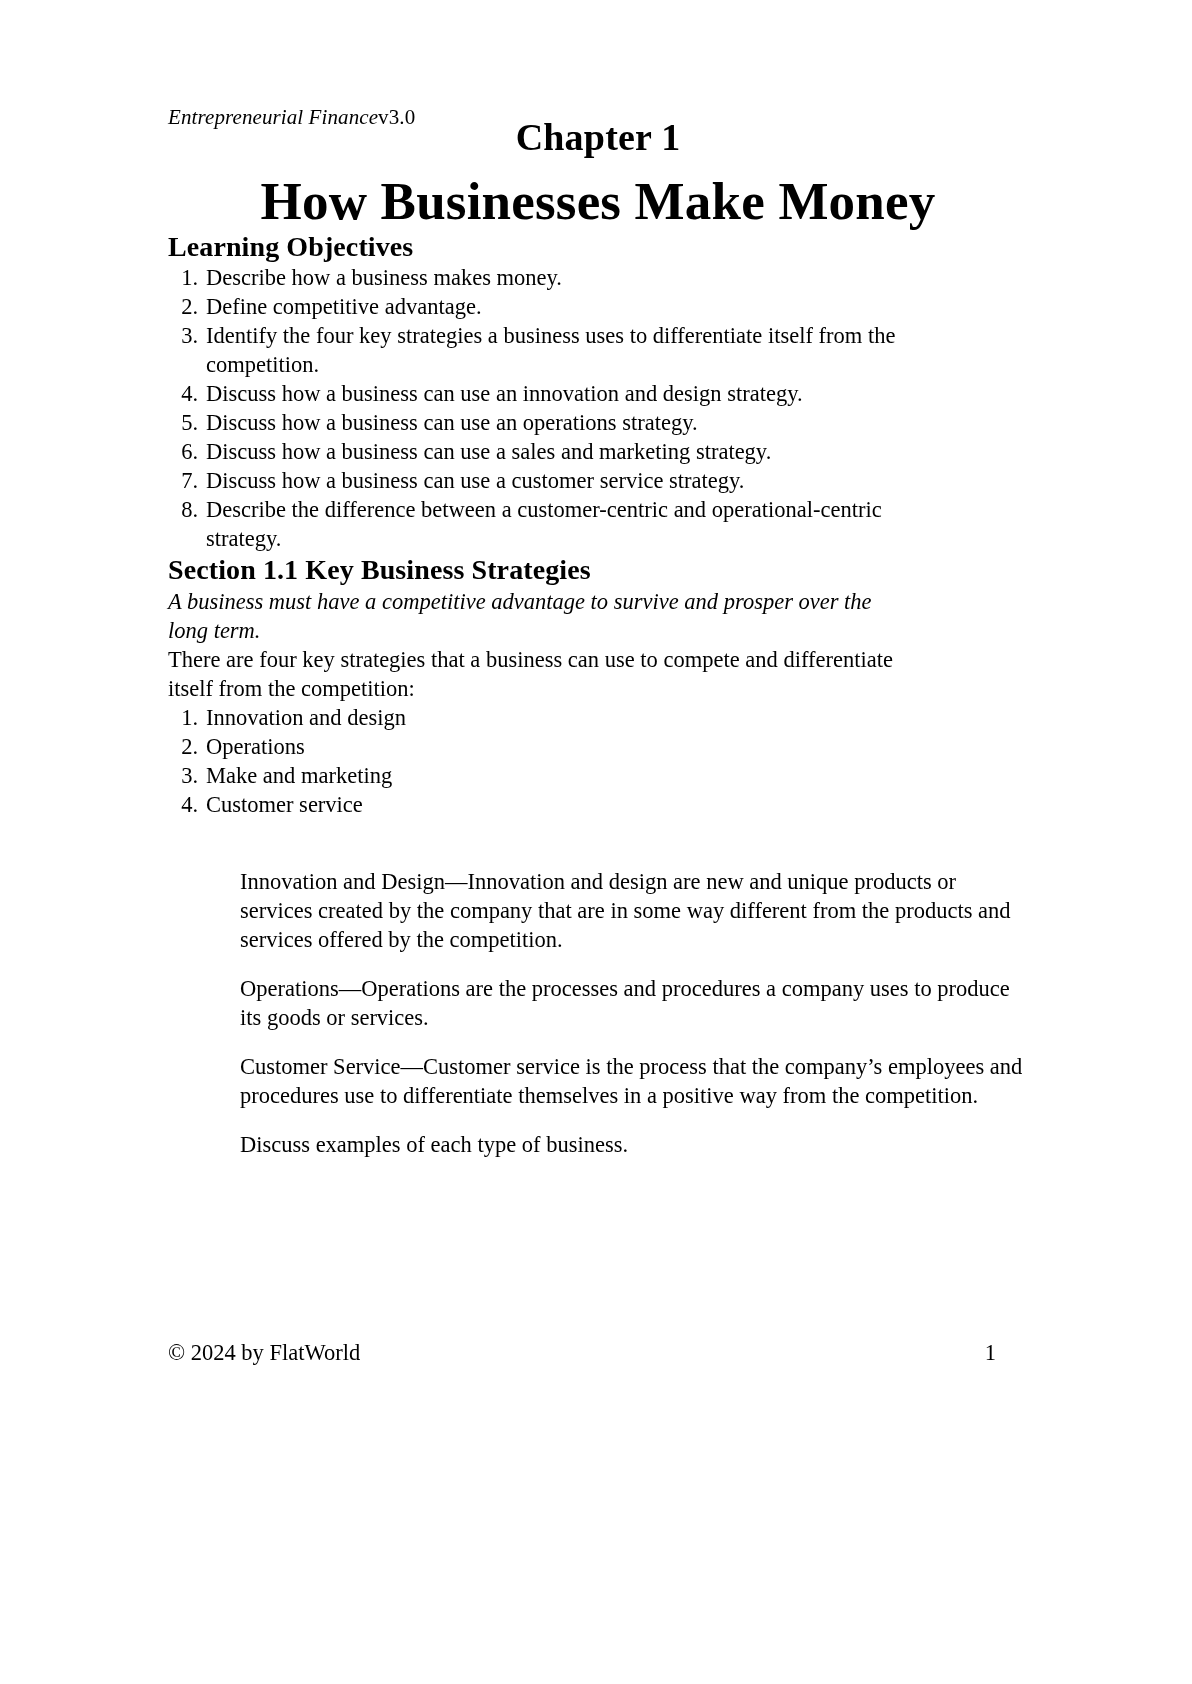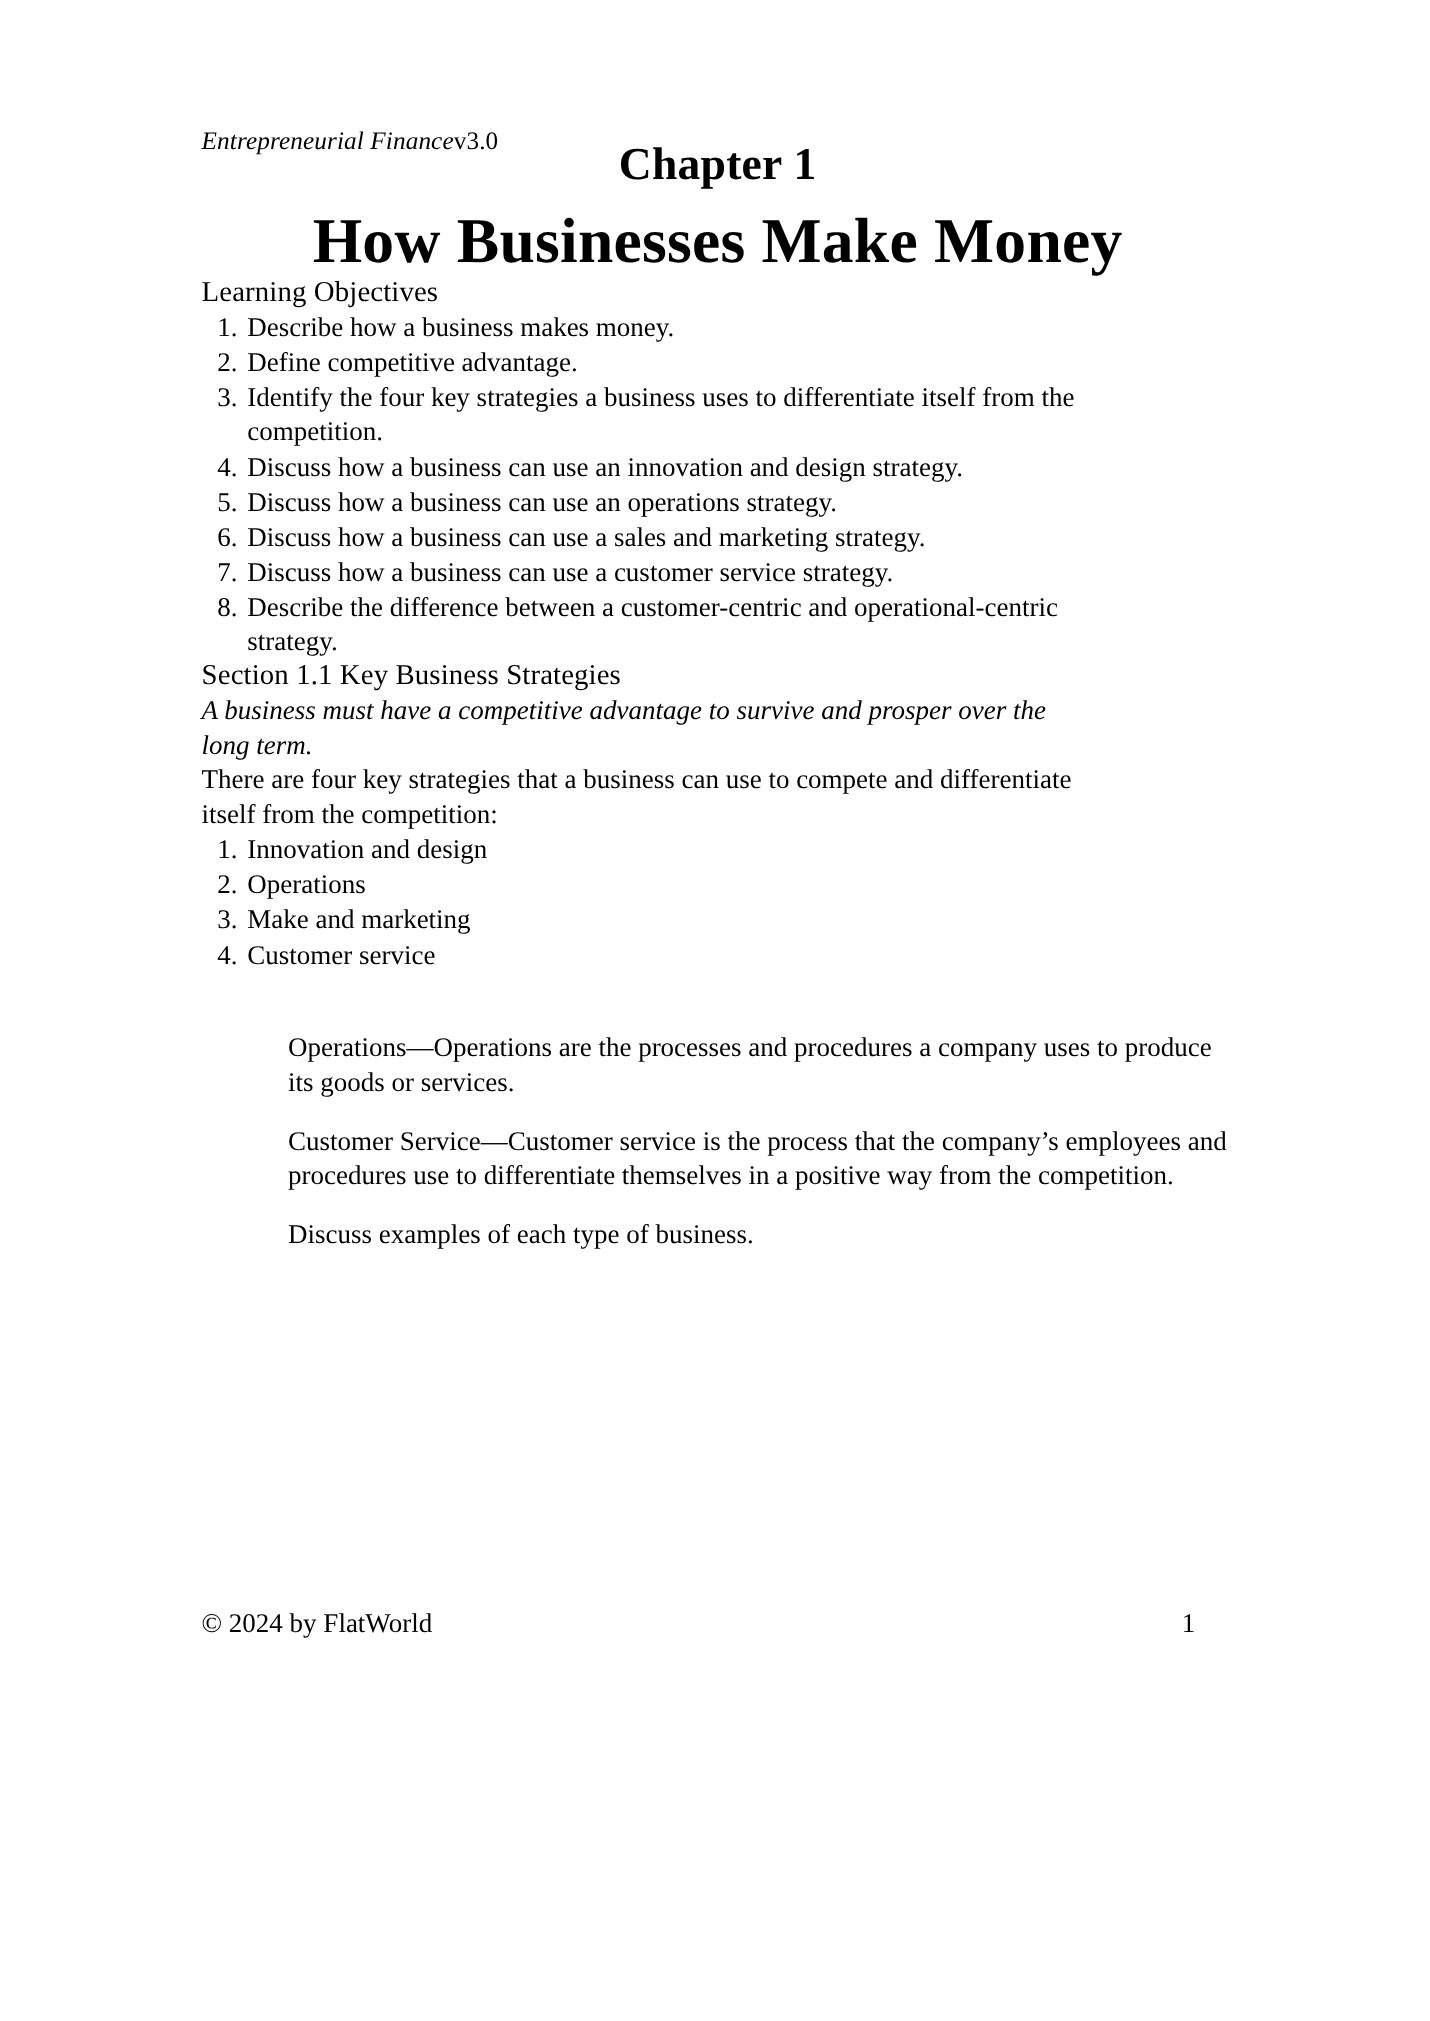--- a/index.html
+++ b/index.html
@@ -54,22 +54,22 @@
   .chapter-title {
     text-align: center;
     font-size: 53px;
     font-weight: bold;
     line-height: 1.05;
     margin: 18px 0 0 0;
     letter-spacing: 0.2px;
   }
 
   h2.heading {
-    font-size: 24px;
-    font-weight: normal;
+    font-size: 28px;
+    font-weight: bold;
     margin: 0;
     line-height: 1.2;
     letter-spacing: 0.1px;
   }
   .heading-objectives { margin-top: 62px; }
   .heading-section    { margin-top: 72px; }
 
   
   ol.num-list {
     margin: 0;
@@ -215,20 +215,21 @@
         <span class="marker">3.</span>
         <span>Make and marketing</span>
       </li>
       <li>
         <span class="marker">4.</span>
         <span>Customer service</span>
       </li>
     </ol>
 
     <div class="defs">
+      <p class="body">Innovation and Design—Innovation and design are new and unique products or services created by the company that are in some way different from the products and services offered by the competition.</p>
       <p class="body">Operations—Operations are the processes and procedures a company uses to produce its goods or services.</p>
       <p class="body">Customer Service—Customer service is the process that the company’s employees and procedures use to differentiate themselves in a positive way from the competition.</p>
       <p class="body">Discuss examples of each type of business.</p>
     </div>
 
   </div>
 
   <div class="footer">
     <div class="copyright">© 2024 by FlatWorld</div>
     <div class="page-number">1</div>

